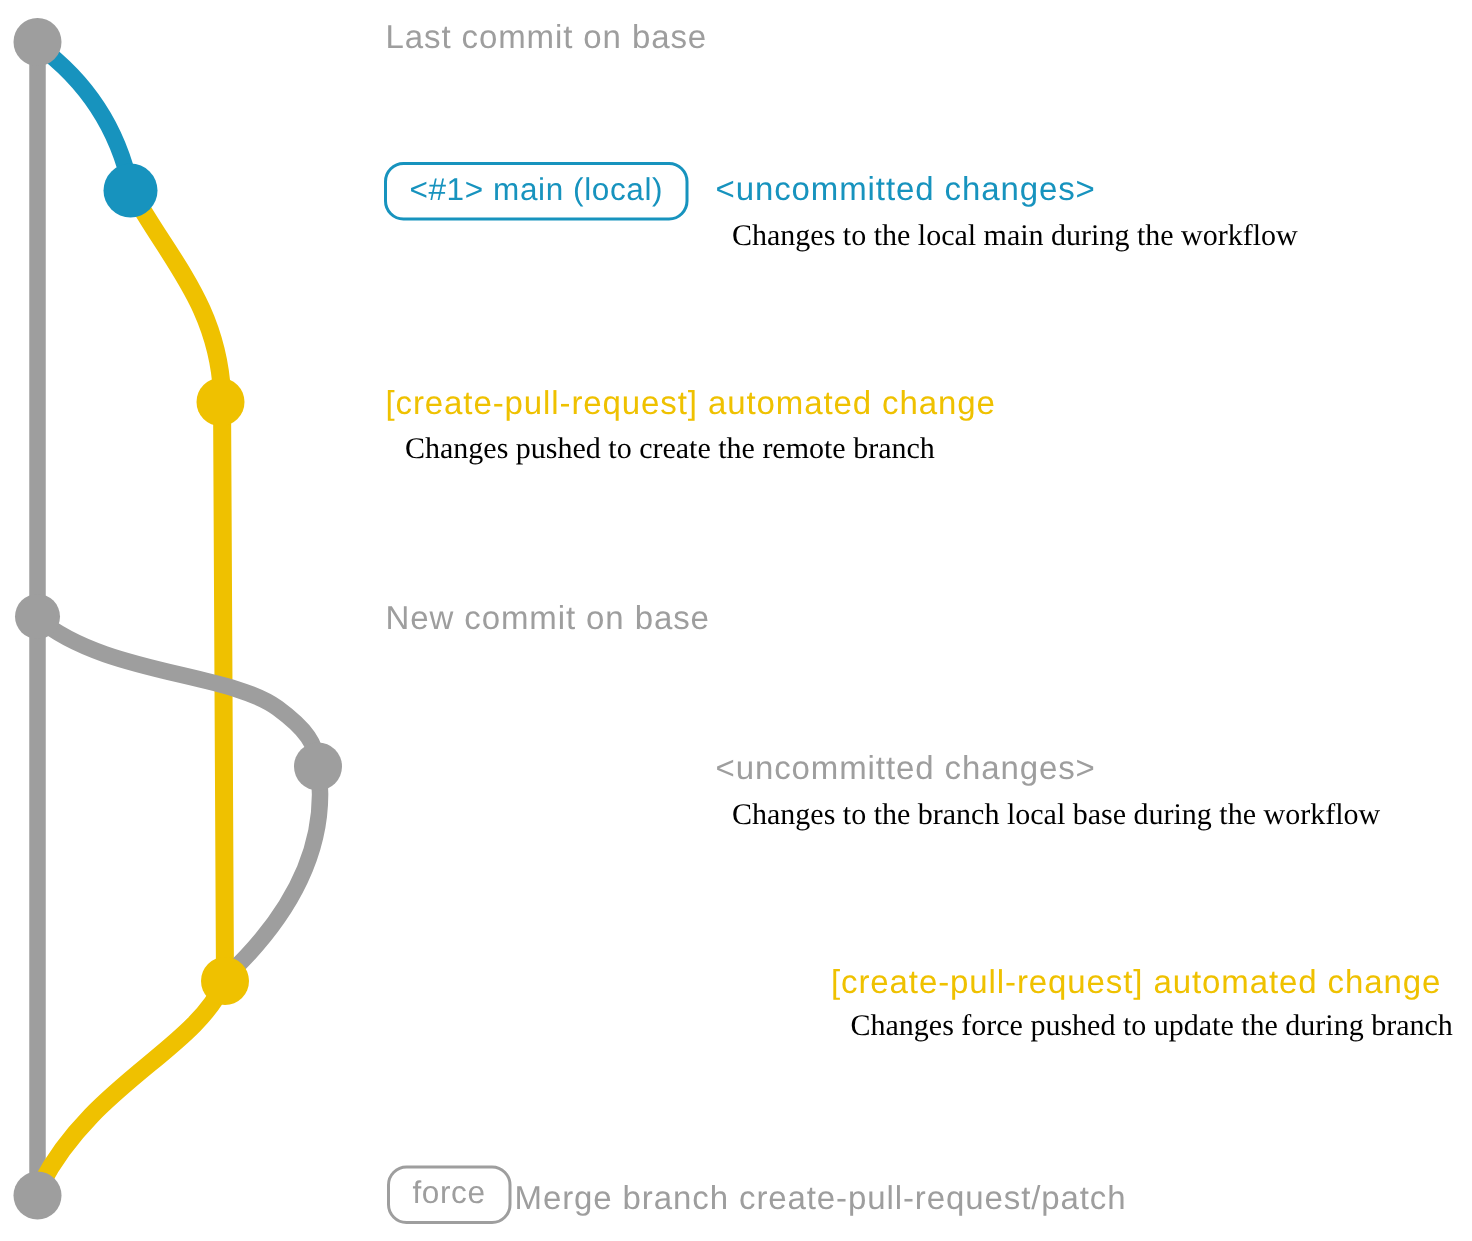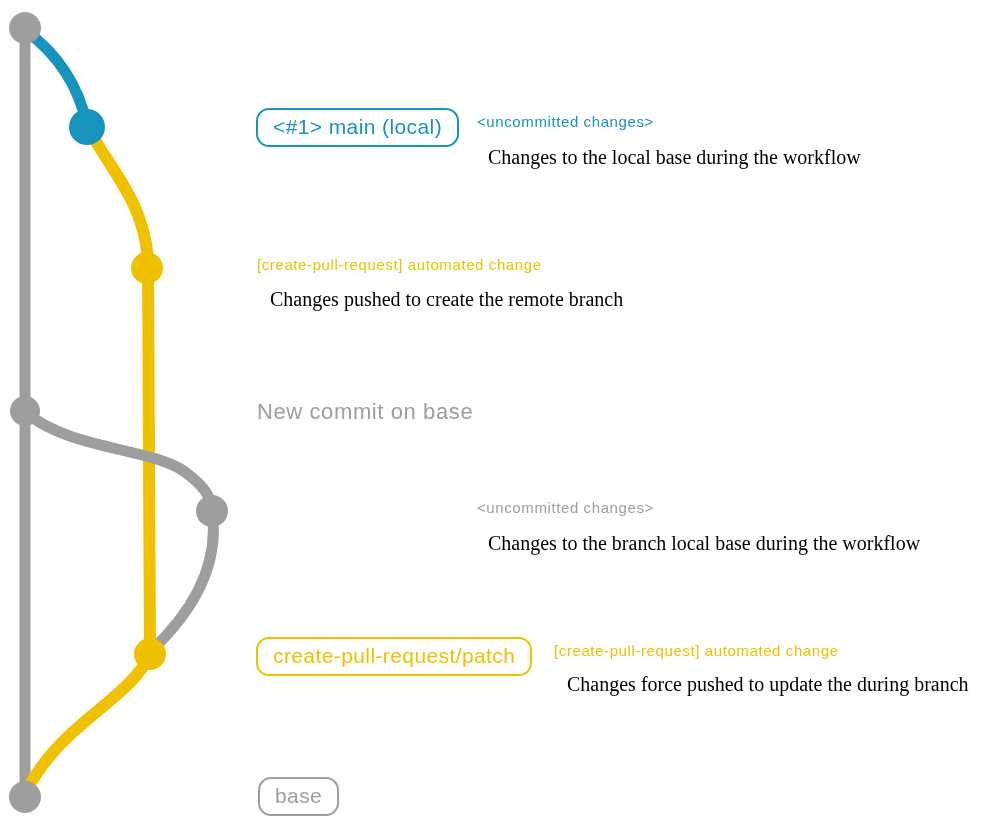--- a/index.html
+++ b/index.html
@@ -28,21 +28,21 @@
   .fill-yellow{ fill: var(--yellow); }
 
   .abs { position: absolute; white-space: nowrap; }
 
   .muted-label {
     font-size: 22px;
     letter-spacing: 0.6px;
     color: var(--gray);
   }
   .annot {
-    font-size: 15px;
+    font-size: 22px;
     letter-spacing: 0.6px;
   }
   .annot.blue   { color: var(--blue); }
   .annot.yellow { color: var(--yellow); }
   .annot.gray   { color: var(--gray); }
 
   .note {
     font-family: "Liberation Serif", serif;
     font-size: 20px;
     color: #000000;
@@ -83,32 +83,33 @@
 
     <circle class="fill-gray" cx="25" cy="28" r="16"></circle>
     <circle class="fill-blue" cx="87" cy="127" r="18"></circle>
     <circle class="fill-yellow" cx="147" cy="268" r="16"></circle>
     <circle class="fill-gray" cx="25" cy="411" r="15"></circle>
     <circle class="fill-gray" cx="212" cy="511" r="16"></circle>
     <circle class="fill-yellow" cx="150" cy="654" r="16"></circle>
     <circle class="fill-gray" cx="25" cy="797" r="16"></circle>
   </svg>
 
+  <div class="abs muted-label" style="left:257px; top:12px;">Last commit on base</div>
 
   <div class="abs pill blue" style="left:256px; top:108px;">&lt;#1&gt; main (local)</div>
   <div class="abs annot blue" style="left:477px; top:113px;">&lt;uncommitted changes&gt;</div>
-  <div class="abs note" style="left:488px; top:146px;">Changes to the local base during the workflow</div>
+  <div class="abs note" style="left:488px; top:146px;">Changes to the local main during the workflow</div>
 
   <div class="abs annot yellow" style="left:257px; top:256px;">[create-pull-request] automated change</div>
   <div class="abs muted-label" style="left:257px; top:399px;">New commit on base</div>
 
   <div class="abs note" style="left:270px; top:288px;">Changes pushed to create the remote branch</div>
 
   <div class="abs annot gray" style="left:477px; top:499px;">&lt;uncommitted changes&gt;</div>
   <div class="abs note" style="left:488px; top:532px;">Changes to the branch local base during the workflow</div>
 
-  <div class="abs pill yellow" style="left:256px; top:637px;">create-pull-request/patch</div>
   <div class="abs annot yellow" style="left:554px; top:642px;">[create-pull-request] automated change</div>
   <div class="abs note" style="left:567px; top:673px;">Changes force pushed to update the during branch</div>
 
-  <div class="abs pill gray" style="left:258px; top:777px;">base</div>
+  <div class="abs pill gray" style="left:258px; top:777px;">force</div>
+  <div class="abs annot gray" style="left:343px; top:786px;">Merge branch create-pull-request/patch</div>
 
 </div>
 
 </body></html>

